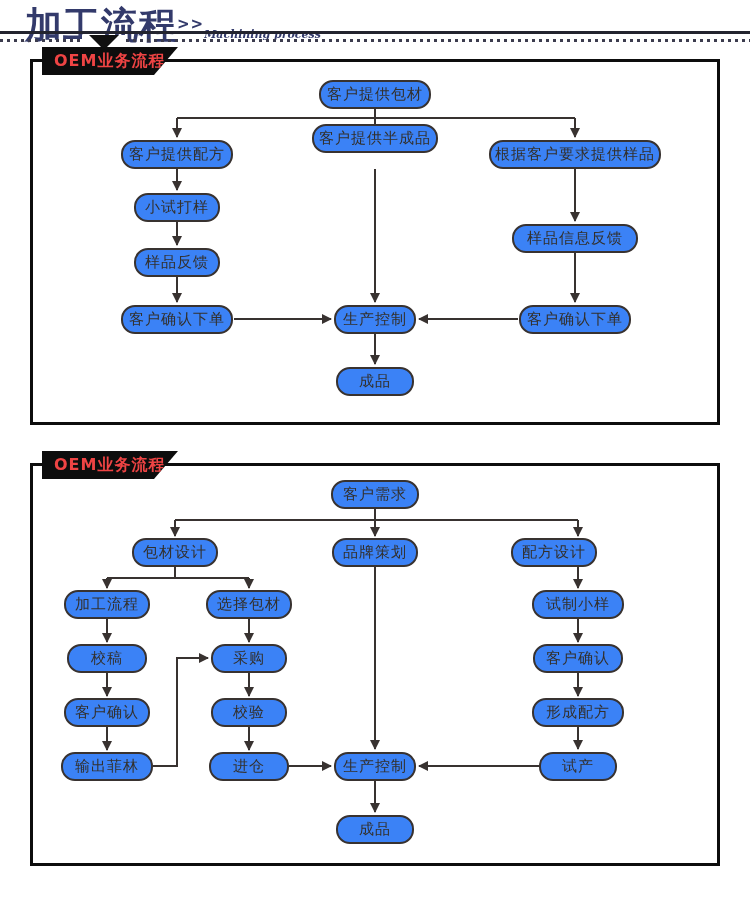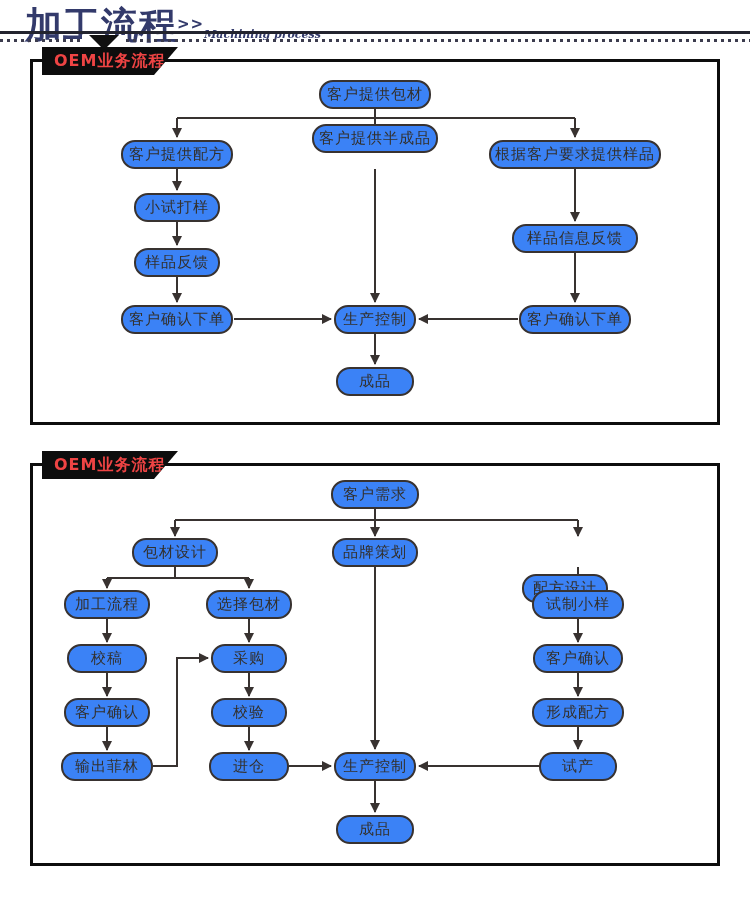--- a/index.html
+++ b/index.html
@@ -111,21 +111,21 @@
       <div class="node" style="left: 134px; top: 193px; width: 86px;">小试打样</div>
       <div class="node" style="left: 134px; top: 248px; width: 86px;">样品反馈</div>
       <div class="node" style="left: 121px; top: 305px; width: 112px;">客户确认下单</div>
       <div class="node" style="left: 512px; top: 224px; width: 126px;">样品信息反馈</div>
       <div class="node" style="left: 519px; top: 305px; width: 112px;">客户确认下单</div>
       <div class="node" style="left: 334px; top: 305px; width: 82px;">生产控制</div>
       <div class="node" style="left: 336px; top: 367px; width: 78px;">成品</div>
       <div class="node" style="left: 331px; top: 480px; width: 88px;">客户需求</div>
       <div class="node" style="left: 132px; top: 538px; width: 86px;">包材设计</div>
       <div class="node" style="left: 332px; top: 538px; width: 86px;">品牌策划</div>
-      <div class="node" style="left: 522px; top: 538px; width: 86px; margin-top: 36px;">配方设计</div>
+      <div class="node" style="left: 511px; top: 538px; width: 86px;">配方设计</div>
       <div class="node" style="left: 64px; top: 590px; width: 86px;">加工流程</div>
       <div class="node" style="left: 206px; top: 590px; width: 86px;">选择包材</div>
       <div class="node" style="left: 67px; top: 644px; width: 80px;">校稿</div>
       <div class="node" style="left: 211px; top: 644px; width: 76px;">采购</div>
       <div class="node" style="left: 64px; top: 698px; width: 86px;">客户确认</div>
       <div class="node" style="left: 211px; top: 698px; width: 76px; text-align: right;">校验</div>
       <div class="node" style="left: 61px; top: 752px; width: 92px; text-align: right;">输出菲林</div>
       <div class="node" style="left: 209px; top: 752px; width: 80px;">进仓</div>
       <div class="node" style="left: 532px; top: 590px; width: 92px;">试制小样</div>
       <div class="node" style="left: 533px; top: 644px; width: 90px;">客户确认</div>

